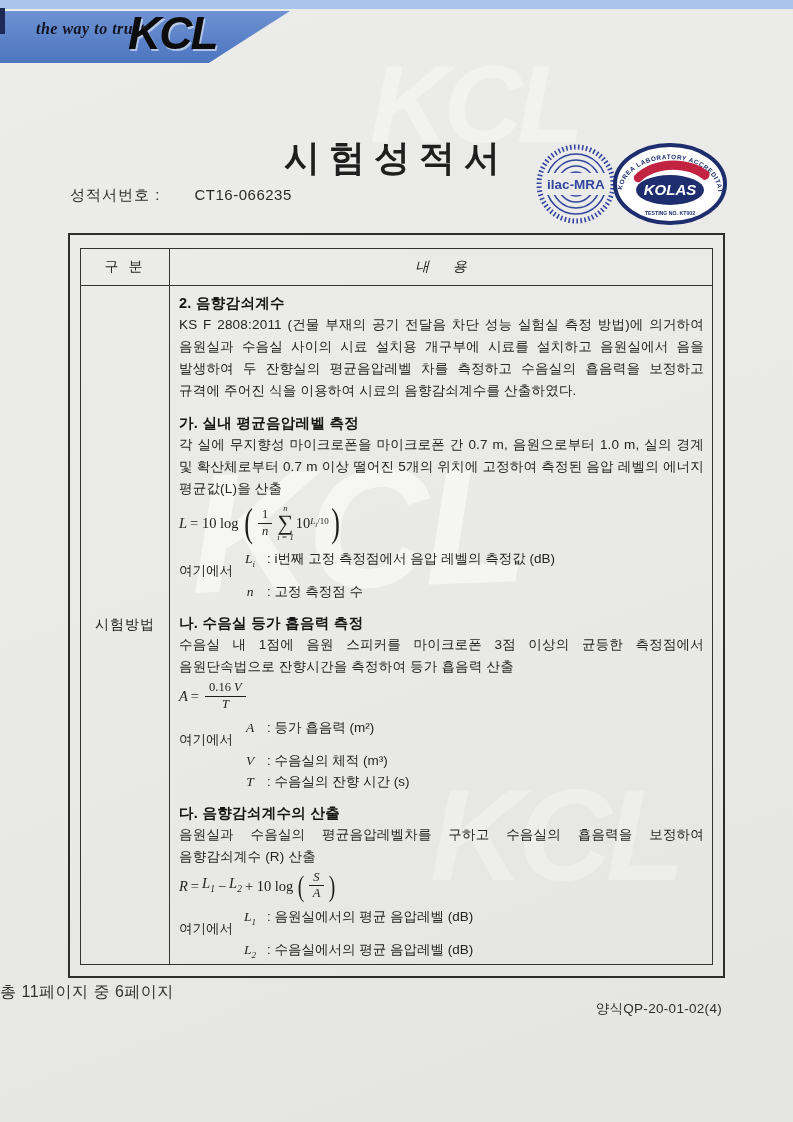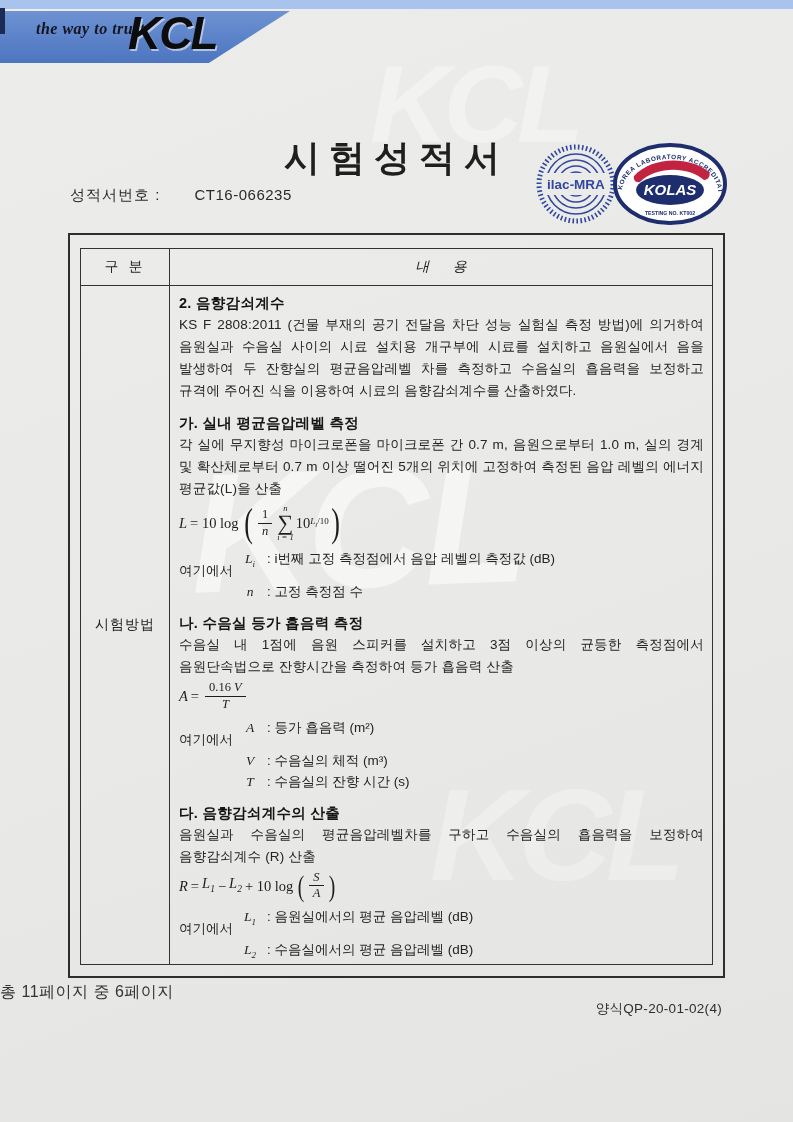--- a/index.html
+++ b/index.html
@@ -206,21 +206,21 @@
             <span class="def-var"><span>L</span><sub>i</sub></span>
             <span class="def-desc">: i번째 고정 측정점에서 음압 레벨의 측정값 (dB)</span>
           </div>
           <div class="def">
             <span class="def-pre"></span>
             <span class="def-var">n</span>
             <span class="def-desc">: 고정 측정점 수</span>
           </div>
 
           <div class="sec-title gap">나. 수음실 등가 흡음력 측정</div>
-          <div class="para">수음실 내 1점에 음원 스피커를 설치하고 3점 이상의 균등한 측정점에서 음원단속법으로 잔향시간을 측정하여 등가 흡음력 산출</div>
+          <div class="para">수음실 내 1점에 음원 스피커를 마이크로폰 3점 이상의 균등한 측정점에서 음원단속법으로 잔향시간을 측정하여 등가 흡음력 산출</div>
 
           <div class="formula">
             <span class="fvar">A</span>
             <span class="fpart">=</span>
             <span class="frac">
               <span class="num"><span>0.16</span> <span class="fvar">V</span></span>
               <span class="den fvar">T</span>
             </span>
           </div>
 

